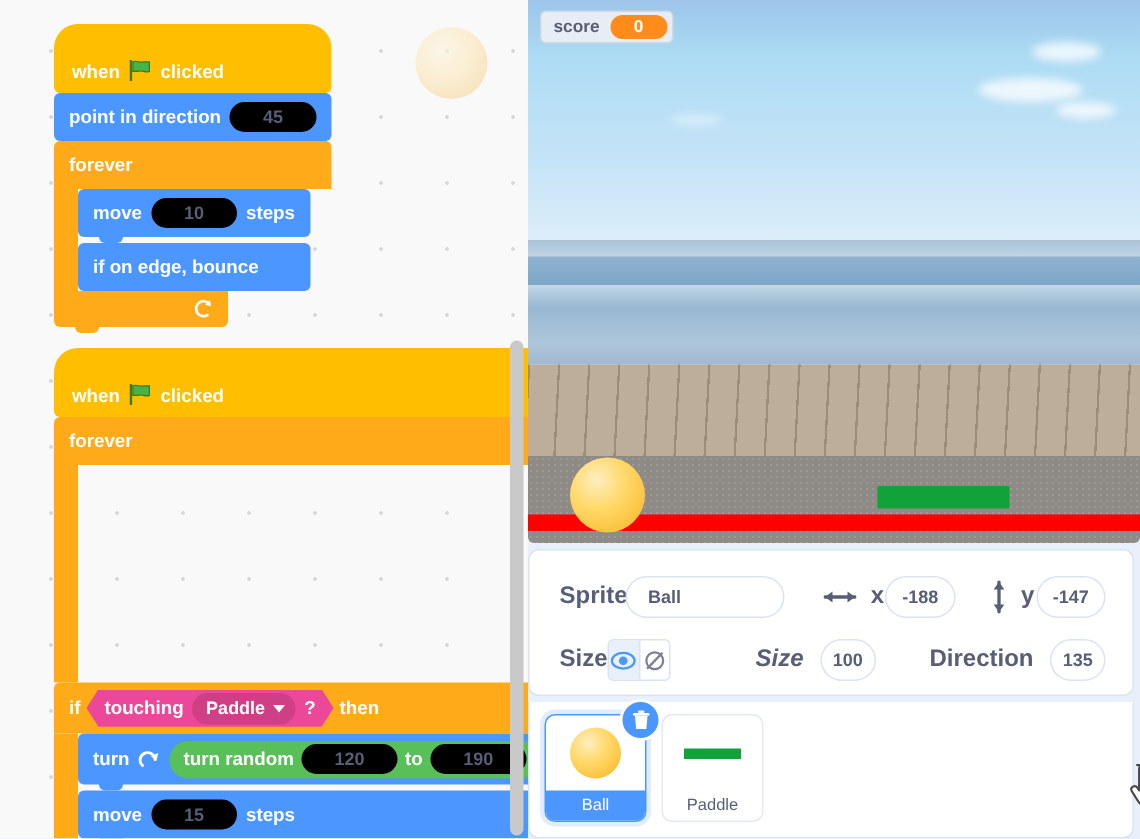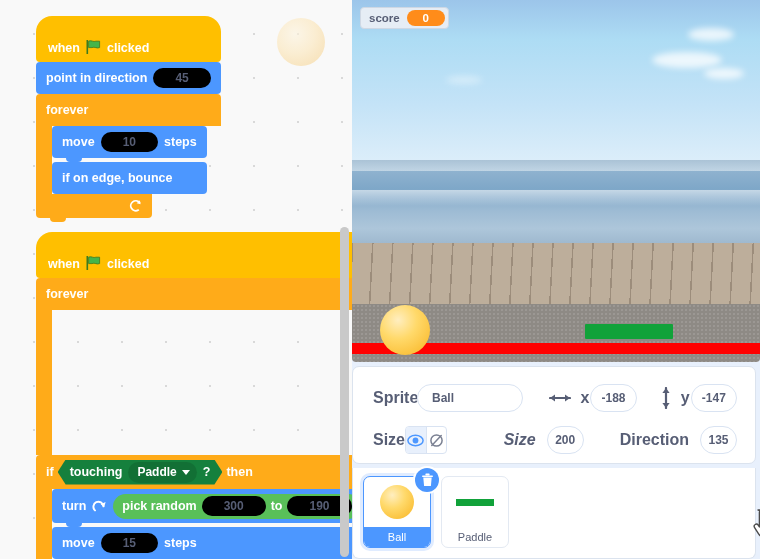--- a/index.html
+++ b/index.html
@@ -42,21 +42,21 @@
     font-size: 12.5px;
     font-weight: bold;
     line-height: 1;
     display: flex;
     align-items: center;
     white-space: nowrap;
   }
   .motion  { background: #4c97ff; }
   .events  { background: #ffbf00; }
   .control { background: #ffab19; }
-  .sensing { background: #15803d; }
+  .sensing { background: #ec4899; }
   .operator{ background: #59c059; }
 
   
   .stackblk {
     height: 32px;
     padding: 0 10px;
     border-radius: 4px;
     gap: 6px;
   }
   .stackblk::after {
@@ -404,22 +404,22 @@
 
                   <div class="blk motion stackblk" style="height:34px;">
                     <span>turn</span>
                     <span class="turnicon">
                       <svg width="15" height="15" viewBox="0 0 15 15">
                         <path d="M3 11.4 a5 5 0 1 1 8.4 -4" fill="none" stroke="#fff" stroke-width="1.9" stroke-linecap="round"></path>
                         <path d="M13.6 3 L12.2 8.1 L8.6 5.2 Z" fill="#fff"></path>
                       </svg>
                     </span>
                     <span class="ovalblk operator">
-                      <span>pick random</span>
-                      <span class="numin">300</span>
+                      <span>turn random</span>
+                      <span class="numin">120</span>
                       <span>to</span>
                       <span class="numin">190</span>
                     </span>
                     <span>degrees</span>
                   </div>
                   <div class="blk motion stackblk" style="margin-top:4px;">
                     <span>move</span>
                     <span class="numin">15</span>
                     <span>steps</span>
                   </div>
@@ -503,21 +503,21 @@
             </svg>
           </span>
           <span class="show-btn">
             <svg width="17" height="17" viewBox="0 0 17 17">
               <ellipse cx="8.5" cy="8.5" rx="5.6" ry="5.6" fill="none" stroke="#7b8193" stroke-width="1.5"></ellipse>
               <path d="M3.8 13.4 L13.2 3.6" stroke="#7b8193" stroke-width="1.5" stroke-linecap="round"></path>
             </svg>
           </span>
         </span>
         <span class="info-label" style="margin-left:57px;font-style:italic;">Size</span>
-        <span class="pill num wide" style="margin-left:11px;">200</span>
+        <span class="pill num wide" style="margin-left:11px;">100</span>
         <span class="info-label" style="margin-left:36px;">Direction</span>
         <span class="pill num wide" style="margin-left:11px;">135</span>
       </div>
     </div>
 
     <div id="sprite-list">
 
       <div class="sprite-card selected">
         <div class="del-badge">
           <svg width="13" height="14" viewBox="0 0 13 14">

